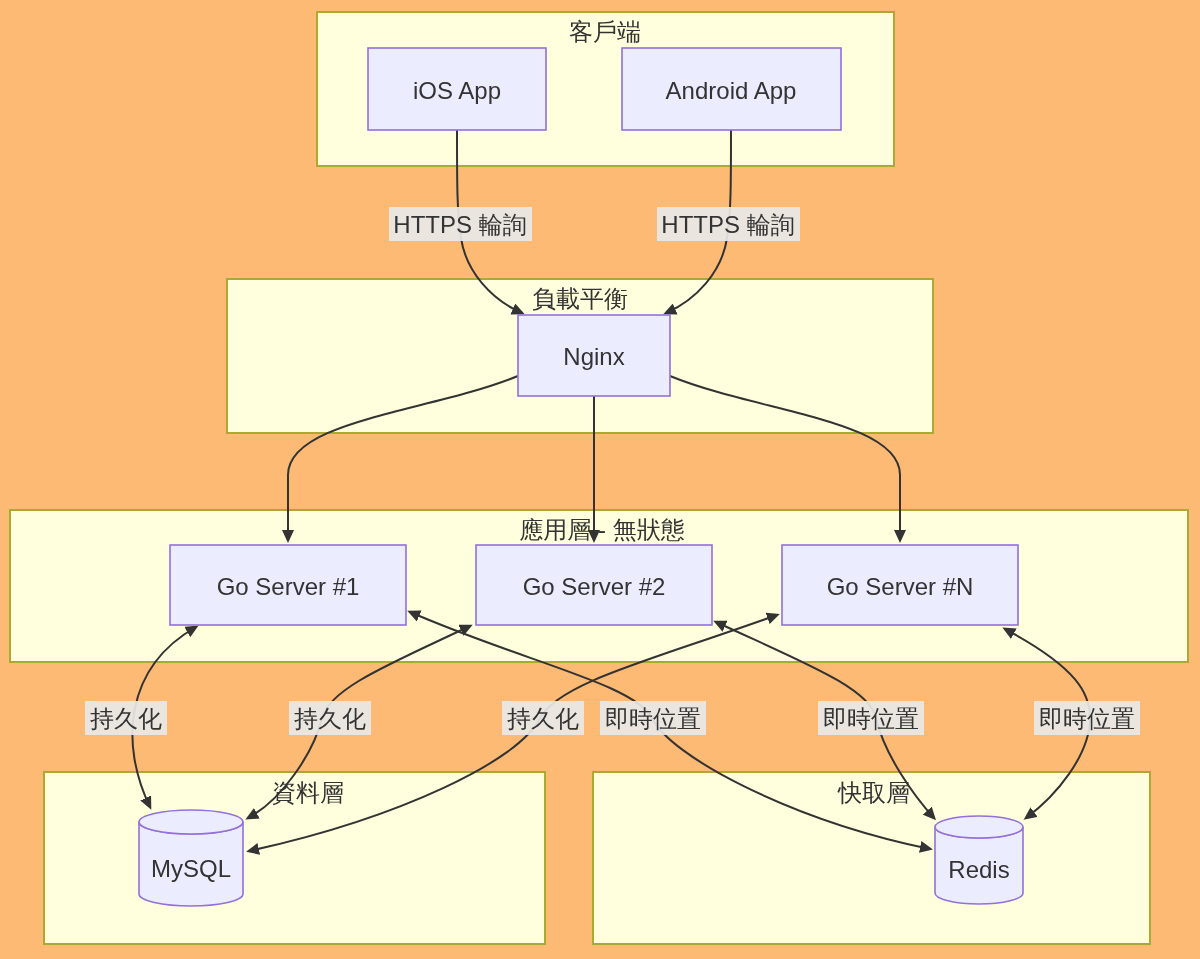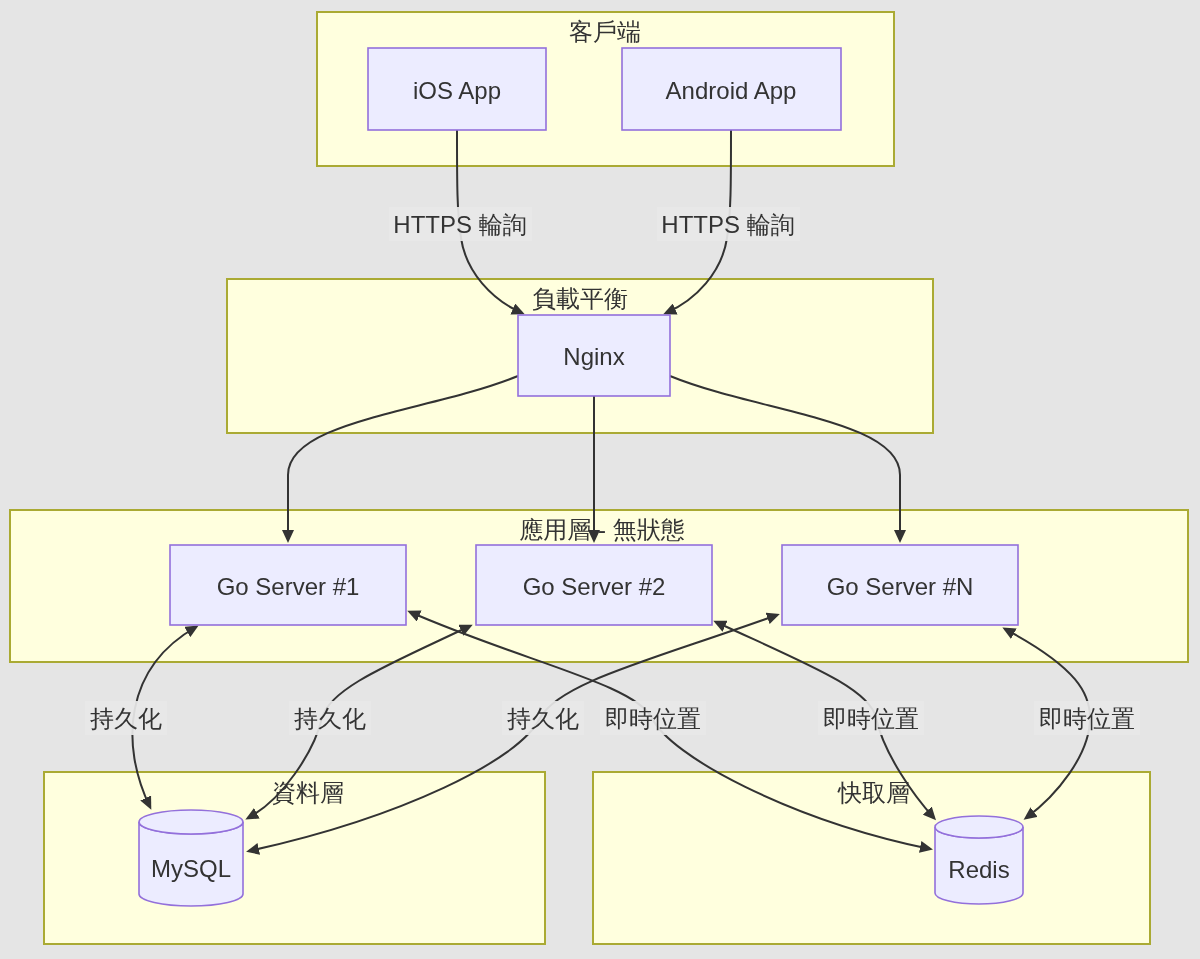--- a/index.html
+++ b/index.html
@@ -1,20 +1,20 @@
 <!DOCTYPE html>
 <html><head>
 <meta charset="utf-8">
 <style>
   html, body { margin: 0; padding: 0; background: #ffffff; }
   .stage {
     position: relative;
     width: 1200px;
     height: 959px;
-    background: #e5e5e5;
+    background: #fdba74;
     font-family: "Liberation Sans", sans-serif;
   }
   svg { display: block; }
   .cluster {
     fill: #ffffde;
     stroke: #aaaa33;
     stroke-width: 2;
   }
   .cluster-title {
     font-family: "Liberation Sans", sans-serif;

